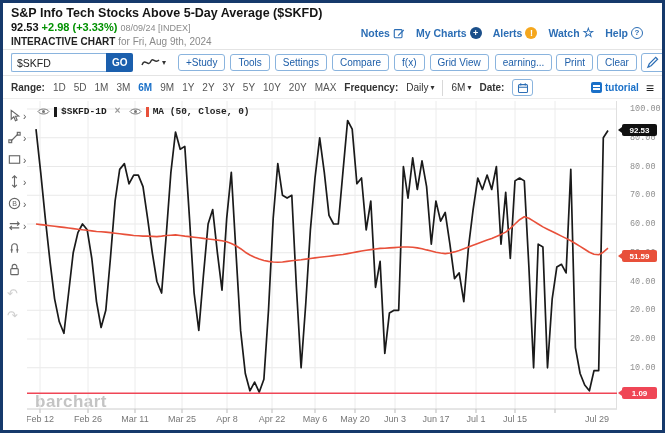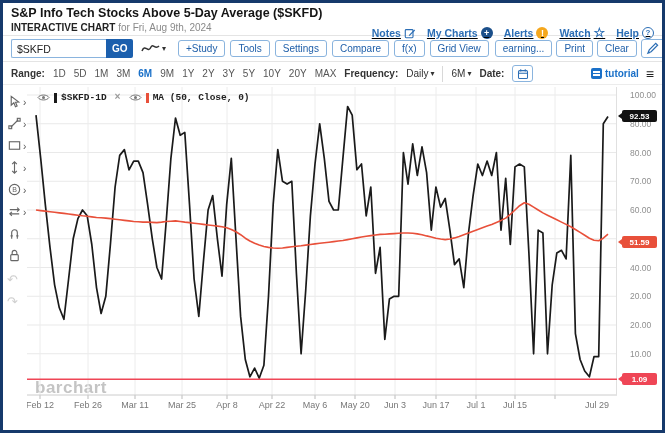--- a/index.html
+++ b/index.html
@@ -8,21 +8,21 @@
     display:flex;flex-direction:column;overflow:hidden;}
   
   .hdr{padding:3px 8px 2px;border-bottom:1px solid #e4e4e4;position:relative;flex:0 0 auto;}
   .title{font-size:12.5px;font-weight:bold;color:#151515;line-height:14px;}
   .pline{font-size:11px;line-height:12px;margin-top:1px;}
   .price{font-weight:bold;color:#111;}
   .chg{color:#009100;font-weight:bold;}
   .dnote{color:#8a8a8a;font-size:9px;}
   .sub{font-size:10px;color:#8a8a8a;line-height:11px;margin-top:2px;}
   .sub b{color:#222;}
-  .hdr-links{position:absolute;right:8px;top:23px;display:flex;gap:11px;align-items:flex-end;text-decoration:underline;}
+  .hdr-links{position:absolute;right:19px;top:23px;display:flex;gap:11px;align-items:flex-end;}
   .hlink{color:#2c6eb5;font-size:10.5px;display:flex;align-items:center;gap:3px;cursor:pointer;font-weight:bold;}
   .hicon{display:inline-flex;align-items:center;}
   .cicn{width:12px;height:12px;border-radius:50%;color:#fff;font-size:9px;font-weight:bold;
     display:inline-flex;align-items:center;justify-content:center;line-height:1;}
   .cicn.navy{background:#1b4f8a;}
   .cicn.orange{background:#f5a71d;}
   .cicn.qm{background:#fff;border:1.2px solid #2c6eb5;color:#2c6eb5;width:10px;height:10px;font-size:8px;}
   .star{color:#2c6eb5;font-size:13px;line-height:1;}
   
   .tbar{display:flex;align-items:center;gap:6px;padding:3px 8px;border-bottom:1px solid #e4e4e4;flex:0 0 auto;}
@@ -59,41 +59,46 @@
   .tool{height:22px;display:flex;align-items:center;padding-left:4px;color:#555;cursor:pointer;}
   .tool.disabled{opacity:.35;}
   .tool .chev{color:#555;font-size:10px;margin-left:1px;line-height:1;}
   .tool .tglyph{font-size:13px;color:#777;line-height:1;}
   .plot{position:absolute;left:24px;top:0;z-index:1;}
   .legend{position:absolute;left:34px;top:7px;display:flex;align-items:center;gap:4px;
     font-size:9.5px;font-weight:bold;color:#222;z-index:5;font-family:Liberation Mono, monospace;}
   .swatch{width:3px;height:10px;display:inline-block;}
   .lclose{color:#999;font-weight:bold;cursor:pointer;font-size:10px;margin:0 4px;}
   .leye{display:inline-flex;cursor:pointer;}
-  .yscale{position:absolute;left:614px;top:0;width:44px;height:100%;z-index:3;}
+  .yscale{position:absolute;left:614px;top:0;width:44px;height:100%;z-index:3;font-family:Liberation Mono, monospace;}
   .ylab{position:absolute;left:13px;font-size:8.5px;color:#8f8f8f;white-space:nowrap;}
   .badge{position:absolute;left:5px;width:35px;height:12px;border-radius:2px;color:#fff;
     font-size:8px;font-weight:bold;display:flex;align-items:center;justify-content:center;z-index:6;}
   .badge::before{content:"";position:absolute;left:-4px;top:3px;width:0;height:0;
     border-top:3px solid transparent;border-bottom:3px solid transparent;}
   .badge.black{background:#111;}  .badge.black::before{border-right:4px solid #111;}
   .badge.ma{background:#e8503a;}  .badge.ma::before{border-right:4px solid #e8503a;}
   .badge.low{background:#ef4656;} .badge.low::before{border-right:4px solid #ef4656;}
   .xaxis{position:absolute;left:24px;top:313px;width:590px;height:15px;overflow:hidden;z-index:2;}
   .xlab{position:absolute;top:2px;font-size:9px;color:#777;white-space:nowrap;transform:translateX(-50%);}
   .wmark{position:absolute;left:32px;top:293px;font-size:17px;font-weight:bold;color:#c4c4c4;
     letter-spacing:.5px;z-index:0;}
 </style>
 </head>
 <body>
 
 <div class="window">
 
   <div class="hdr">
     <div class="title">S&amp;P Info Tech Stocks Above 5-Day Average ($SKFD)</div>
+    <div class="pline">
+      <span class="price">92.53</span>
+      <span class="chg">+2.98 (+3.33%)</span>
+      <span class="dnote">08/09/24 [INDEX]</span>
+    </div>
     <div class="sub">
       <b>INTERACTIVE CHART</b>
       <span>for Fri, Aug 9th, 2024</span>
     </div>
     <div class="hdr-links" id="hdr-links">
         <span class="hlink">
           <span>Notes</span>
           <span class="hicon">
             <svg width="12" height="12" viewBox="0 0 14 14">
               <rect x="1.5" y="3" width="9" height="9.5" rx="1" fill="none" stroke="#2c6eb5" stroke-width="1.3"></rect>

